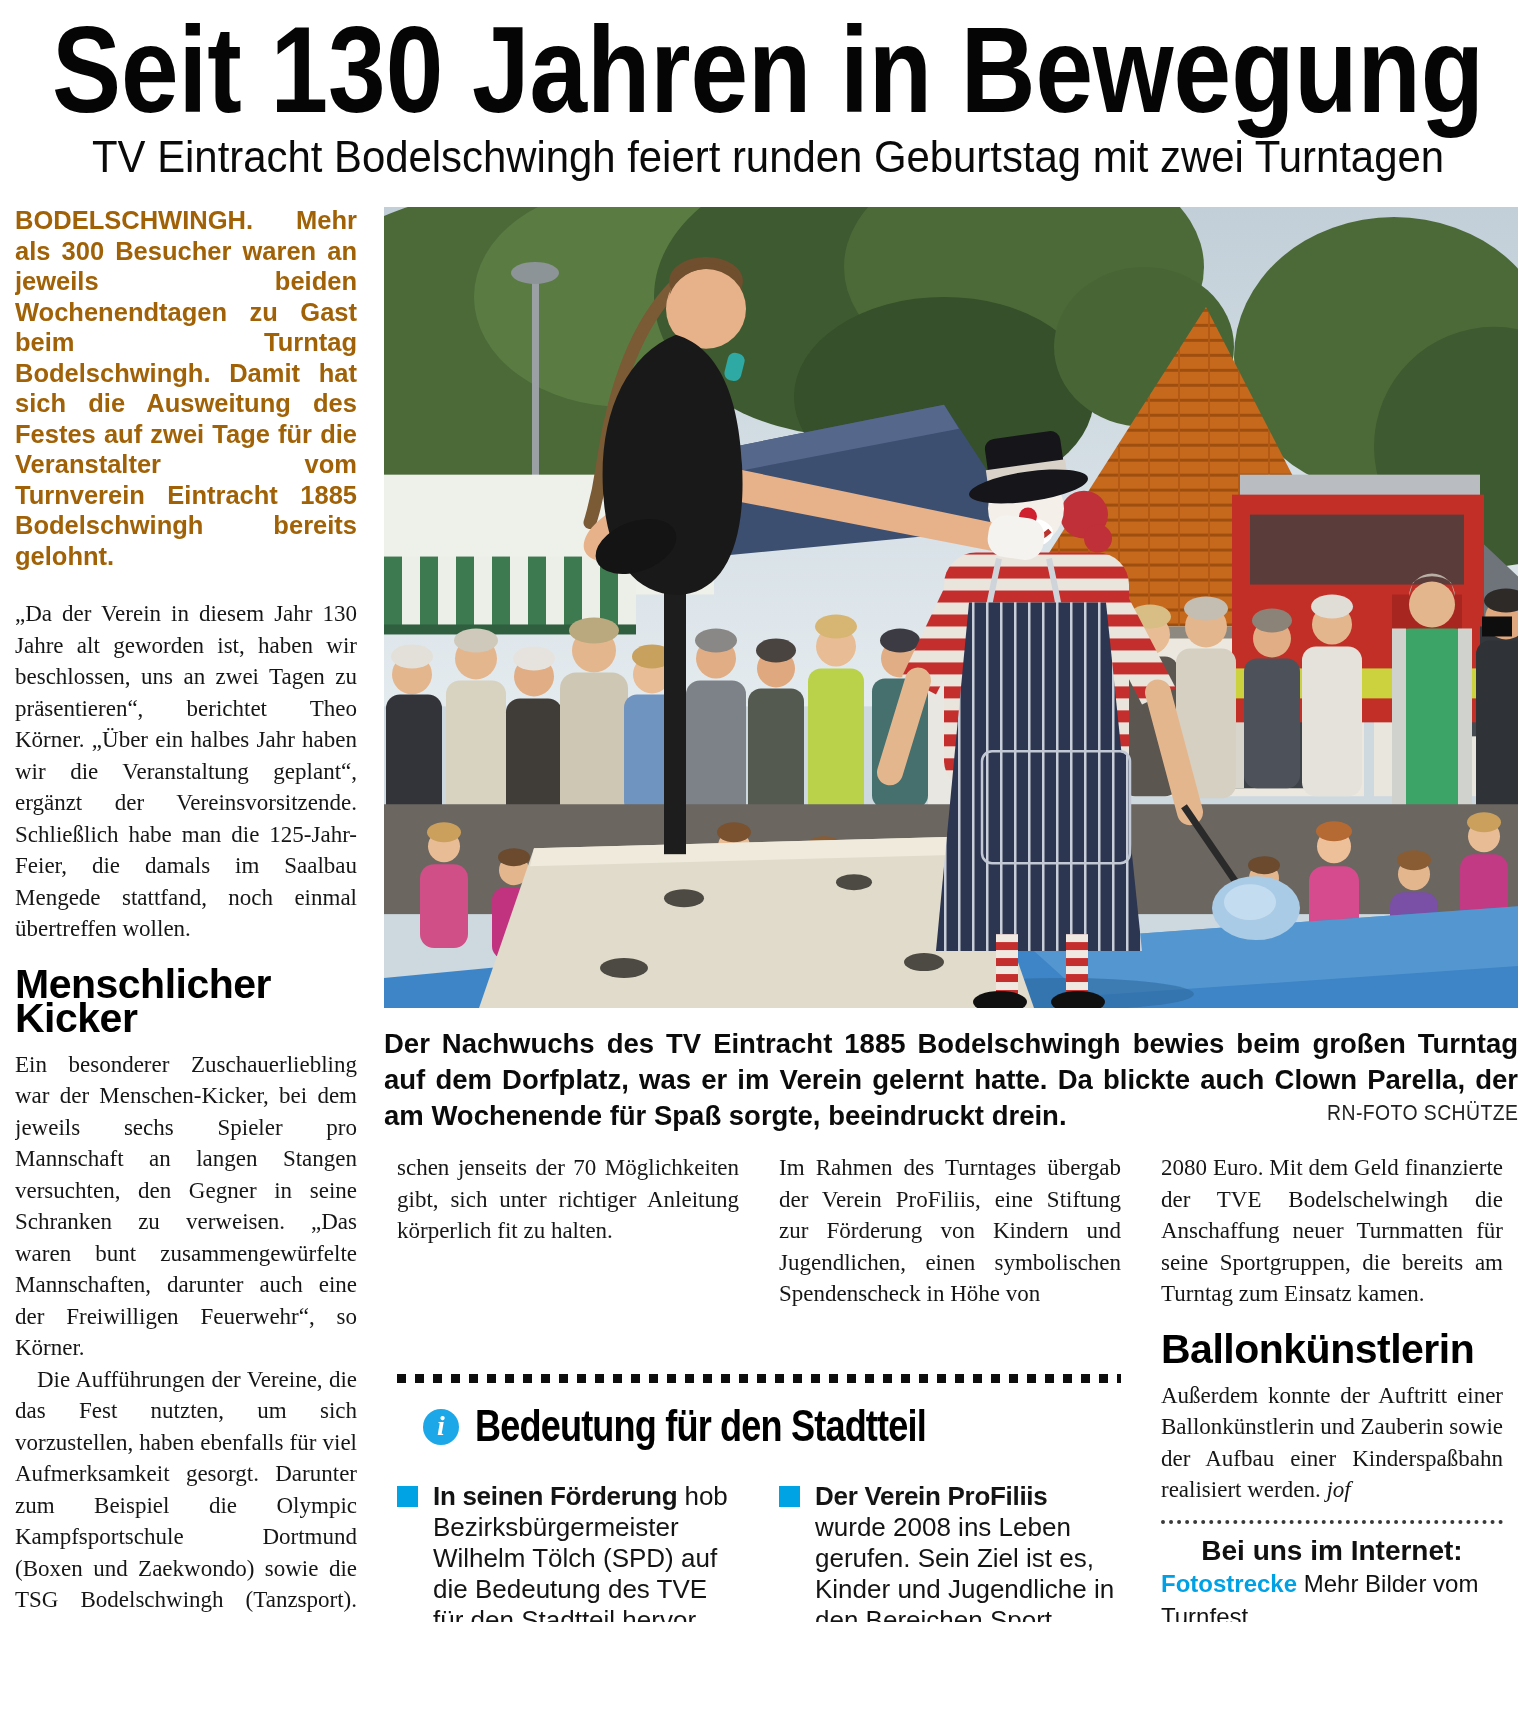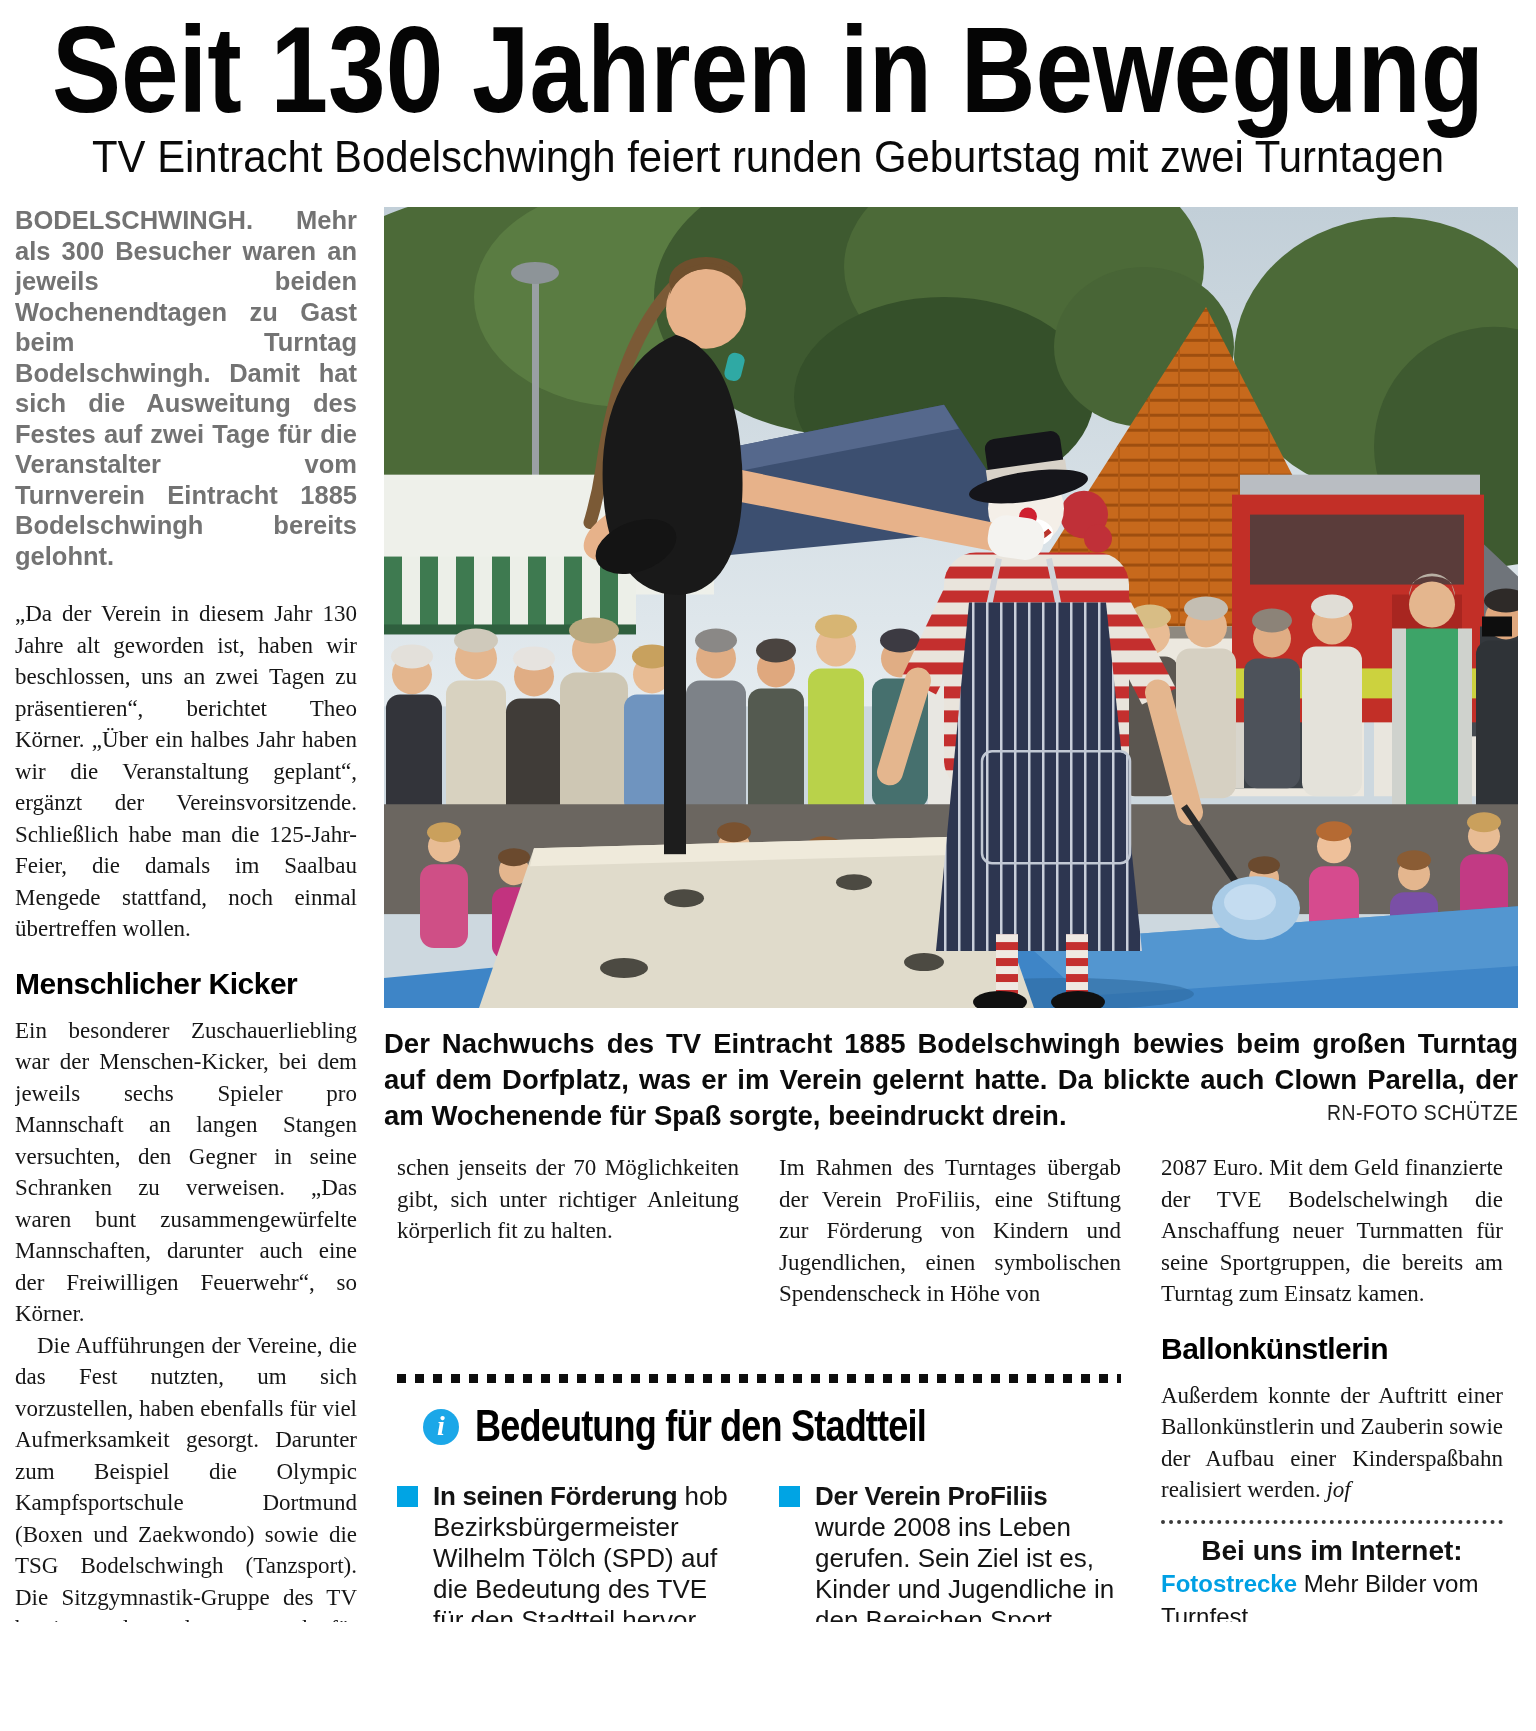--- a/index.html
+++ b/index.html
@@ -7,24 +7,24 @@
         font-family:"Liberation Sans",sans-serif;color:#111;}
   svg text{font-family:"Liberation Sans",sans-serif;}
 
   
   .head-svg{position:absolute;left:0;top:8px;}
   .subhead-svg{position:absolute;left:0;top:126px;}
 
   
   .col{position:absolute;width:342px;text-align:justify;}
   .serif{font-family:"Liberation Serif","DejaVu Serif",serif;font-size:23px;line-height:31.5px;color:#161616;}
-  .lead{font-weight:bold;font-family:"Liberation Sans",sans-serif;font-size:25.5px;line-height:30.5px;color:#737373;margin:0 0 27px 0;}
+  .lead{font-weight:bold;font-family:"Liberation Sans",sans-serif;font-size:25.5px;line-height:30.5px;color:#a16207;margin:0 0 27px 0;}
   .para{margin:0;}
   .indent{text-indent:22px;}
-  .colsubhead{font-family:"Liberation Sans",sans-serif;font-weight:bold;font-size:30px;line-height:34px;
+  .colsubhead{font-family:"Liberation Sans",sans-serif;font-weight:bold;font-size:41px;line-height:34px;
               text-align:left;margin:22px 0 14px 0;color:#000;letter-spacing:-0.5px;}
   .col1{left:15px;top:205px;height:1526px;overflow:hidden;}
   .col2{left:397px;top:1152px;}
   .col3{left:779px;top:1152px;}
   .col4{left:1161px;top:1152px;}
 
   
   .photo{position:absolute;left:384px;top:207px;width:1134px;height:801px;overflow:hidden;background:#cdd8df;}
 
   
@@ -377,21 +377,21 @@
 
   <div class="col col2 serif">
     <p class="para">schen jenseits der 70 Möglichkeiten gibt, sich unter richtiger Anleitung körperlich fit zu halten.</p>
   </div>
 
   <div class="col col3 serif">
     <p class="para">Im Rahmen des Turntages übergab der Verein ProFiliis, eine Stiftung zur Förderung von Kindern und Jugendlichen, einen symbolischen Spendenscheck in Höhe von</p>
   </div>
 
   <div class="col col4">
-    <p class="para serif">2087 Euro. Mit dem Geld finanzierte der TVE Bodelschelwingh die Anschaffung neuer Turnmatten für seine Sportgruppen, die bereits am Turntag zum Einsatz kamen.</p>
+    <p class="para serif">2080 Euro. Mit dem Geld finanzierte der TVE Bodelschelwingh die Anschaffung neuer Turnmatten für seine Sportgruppen, die bereits am Turntag zum Einsatz kamen.</p>
     <div class="colsubhead">Ballonkünstlerin</div>
     <p class="para serif"><span>Außerdem konnte der Auftritt einer Ballonkünstlerin und Zauberin sowie der Aufbau einer Kinderspaßbahn realisiert werden. </span><span class="sign">jof</span></p>
     <div class="smalldots"></div>
     <div class="net-head">Bei uns im Internet:</div>
     <div class="net-line"><span class="net-label">Fotostrecke</span><span> Mehr Bilder vom Turnfest</span></div>
     <div class="net-url">www.RuhrNachrichten.de/dortmund</div>
   </div>
 
   <div class="infobox">
     <div class="bigdots"></div>

